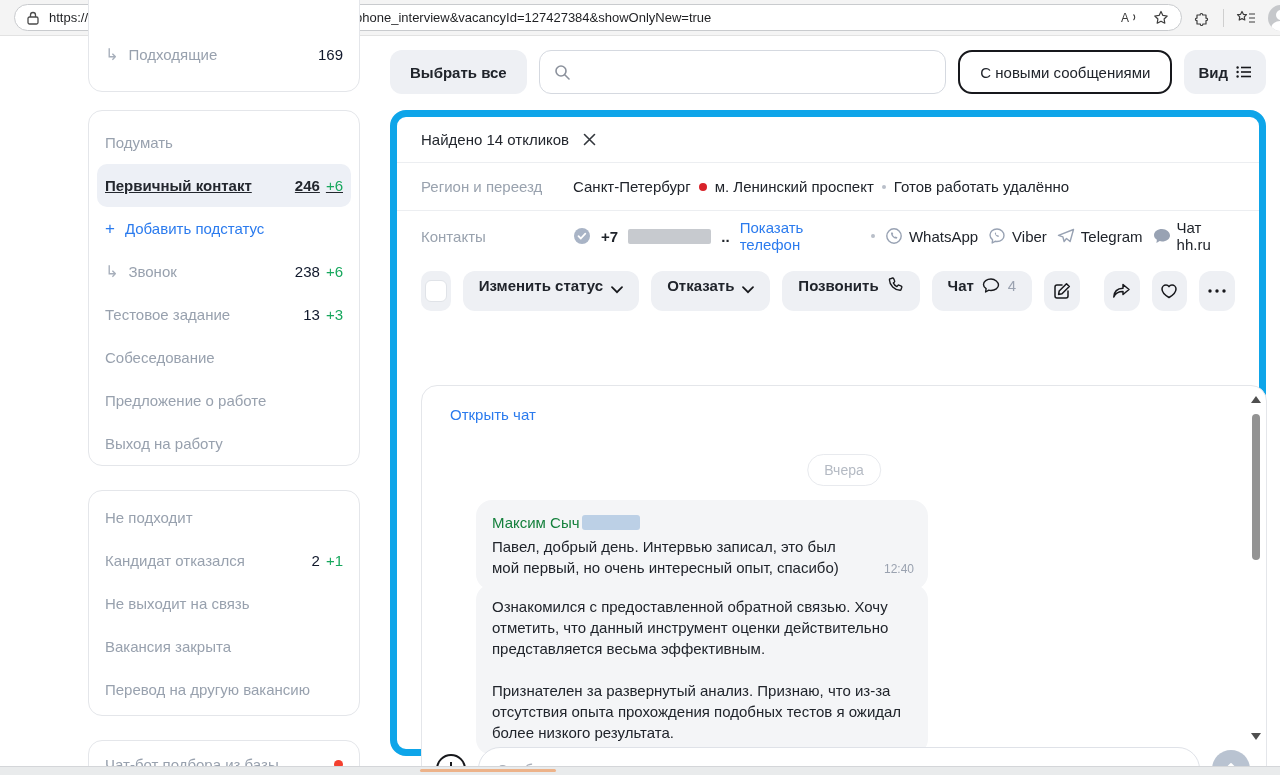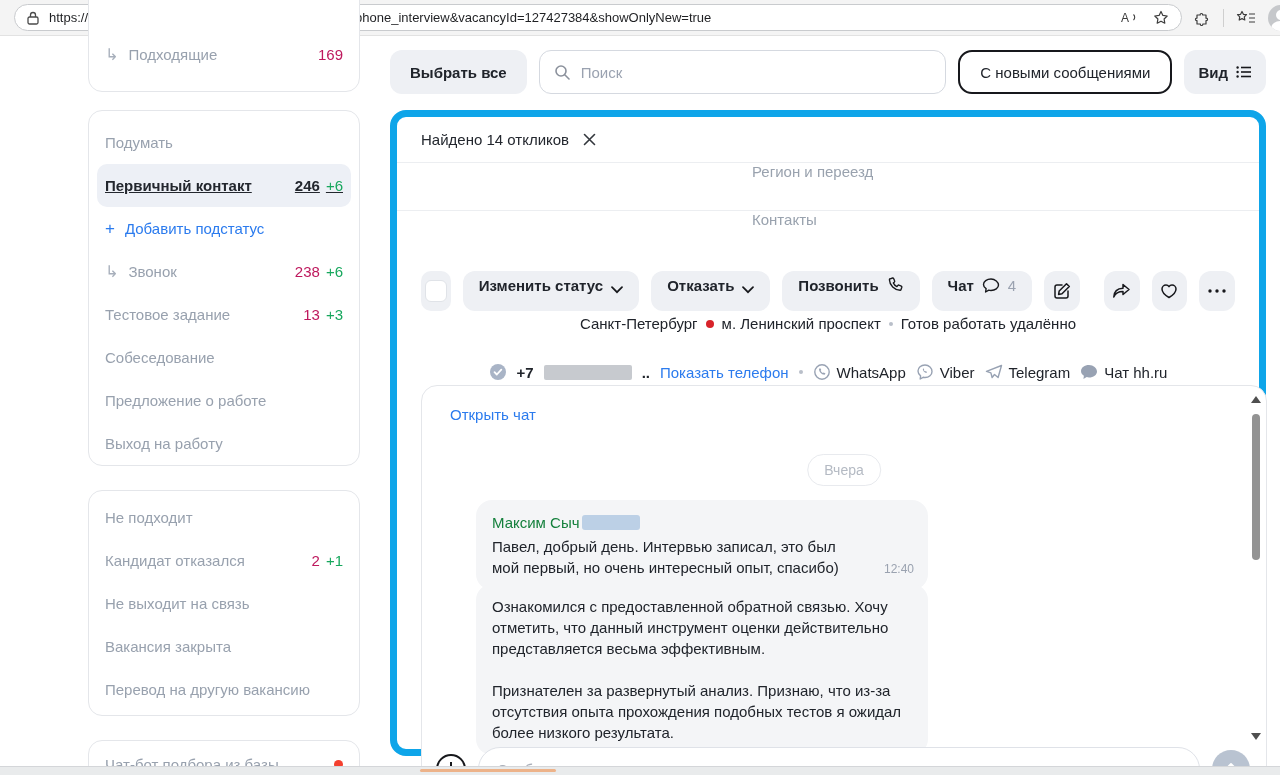--- a/index.html
+++ b/index.html
@@ -22,42 +22,42 @@
   
   .side-card { position:absolute; left:88px; width:272px; background:#fff; border:1px solid #e4e6ea; border-radius:14px; overflow:hidden; }
   #card-top { top:-24px; height:116px; padding-top:56px; }
   #card-status { top:110px; height:356px; padding-top:10px; }
   #card-reject { top:490px; height:226px; padding-top:5px; }
   #card-bot { top:740px; height:70px; padding-top:2px; }
   .side-row { height:43px; margin:0 8px; padding:0 8px; border-radius:10px; display:flex; align-items:center; gap:10px; font-size:15px; color:#98a1ae; cursor:default; }
   .side-row .lbl { white-space:nowrap; }
   .side-row.active { background:#edf0f6; color:#23272e; font-weight:600;text-decoration:underline; }
   .side-row .counts { margin-left:auto; display:flex; gap:6px; font-weight:400; }
-  .cnt { color:#be185d; }
+  .cnt { color:#0f172a; }
   .active .cnt { color:#23272e; font-weight:600; }
   .newcnt { color:#17a75d; }
   .arrow-glyph { color:#a7afbb; font-size:16px; line-height:1; }
   .blue-link-row { color:#2b7bee; }
   .blue-link-row .plus { font-size:17px; font-weight:400; }
   .red-dot { width:9px; height:9px; border-radius:50%; background:#f4402f; margin-left:auto; }
 
   
   .main { position:absolute; left:390px; top:0; width:876px; }
   .toolbar { position:absolute; top:50px; left:0; width:876px; height:44px; display:flex; gap:12px; align-items:flex-start; }
   .btn { height:44px; border:none; background:#eef0f4; border-radius:12px; font-family:inherit; font-size:15px; font-weight:600;
     color:#20242b; display:flex; align-items:center; gap:8px; padding:0 20px; cursor:pointer; white-space:nowrap; }
   .search-box { flex:1; height:44px; border:1px solid #d5d9e0; border-radius:12px; background:#fff; display:flex; align-items:center; padding:0 14px; gap:10px; }
   .search-box input { border:none; outline:none; flex:1; font-family:inherit; font-size:15px; color:#20242b; background:transparent; }
   .search-box input::placeholder { color:#9aa2b0; }
   .btn.outline-dark { background:#fff; border:2px solid #17181c; border-radius:14px; font-weight:500; }
   .btn.view-btn { padding:0 14px; }
 
   .outer-card { position:absolute; top:110px; left:0; width:876px; height:646px; border:7px solid #0ea5e9; border-radius:16px; background:#fff; }
   .results-row { height:46px; display:flex; align-items:center; gap:14px; padding:0 24px; font-size:15px; font-weight:500; color:#23272e; border-bottom:1px solid #eceef1; }
-  .info-row { display:flex; align-items:center; padding:0 24px; font-size:15px;flex-direction:column; }
+  .info-row { display:flex; align-items:center; padding:0 24px; font-size:15px; }
   .info-row.region { height:48px; border-bottom:1px solid #eceef1; }
   .info-row.contacts { height:50px; }
   .row-label { width:152px; flex:0 0 152px; color:#99a2ae; }
   .row-value { display:flex; align-items:center; gap:8px; color:#20242b; flex-wrap:nowrap; }
   .metro-dot { width:8px; height:8px; border-radius:50%; background:#d8232a; }
   .sep-dot { width:4px; height:4px; border-radius:50%; background:#b9bfc9; }
   .phone-censor { display:inline-block; width:88px; height:15px; background:#c7cacf; border-radius:2px; }
   .bold-ish { font-weight:600; }
   .link-blue { color:#2b7bee; cursor:pointer; }
   .contact-item { display:flex; align-items:center; gap:6px; }
@@ -231,21 +231,20 @@
 
   <div class="toolbar">
     <button class="btn">Выбрать все</button>
     <div class="search-box">
       <span class="gicon" style="color:#8b919c">
         <svg width="17" height="17" viewBox="0 0 17 17">
             <circle cx="7" cy="7" r="5" fill="none" stroke="currentColor" stroke-width="1.6"></circle>
             <path d="M11 11l4 4" stroke="currentColor" stroke-width="1.6" stroke-linecap="round"></path>
           </svg>
       </span>
-      <input type="text" placeholder="Поиск" style="">
     </div>
     <button class="btn outline-dark">С новыми сообщениями</button>
     <button class="btn view-btn">
       <span>Вид</span>
       <span class="gicon" style="color:#17181c">
         <svg width="16" height="14" viewBox="0 0 16 14">
             <circle cx="1.6" cy="2.5" r="1.2" fill="currentColor"></circle>
             <path d="M5 2.5h10" stroke="currentColor" stroke-width="1.6"></path>
             <circle cx="1.6" cy="7" r="1.2" fill="currentColor"></circle>
             <path d="M5 7h10" stroke="currentColor" stroke-width="1.6"></path>

